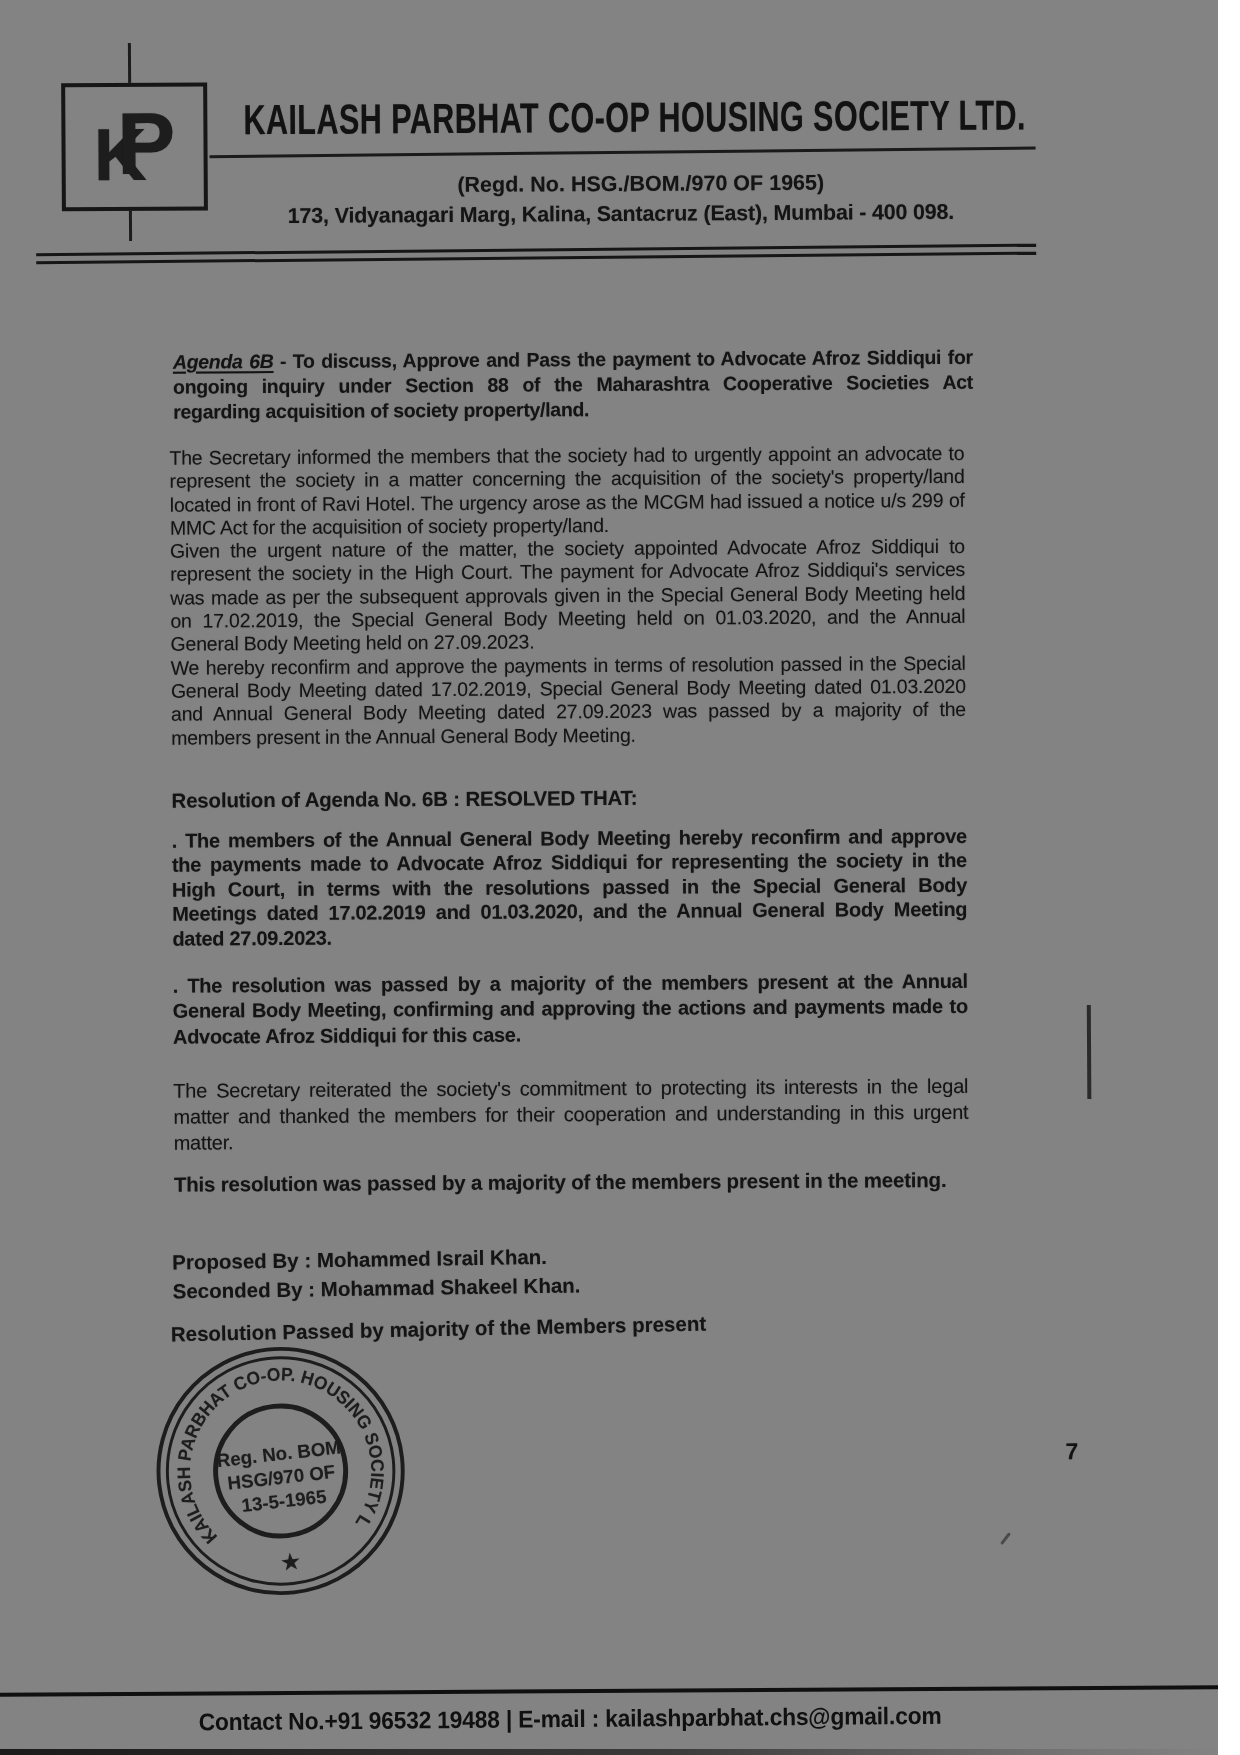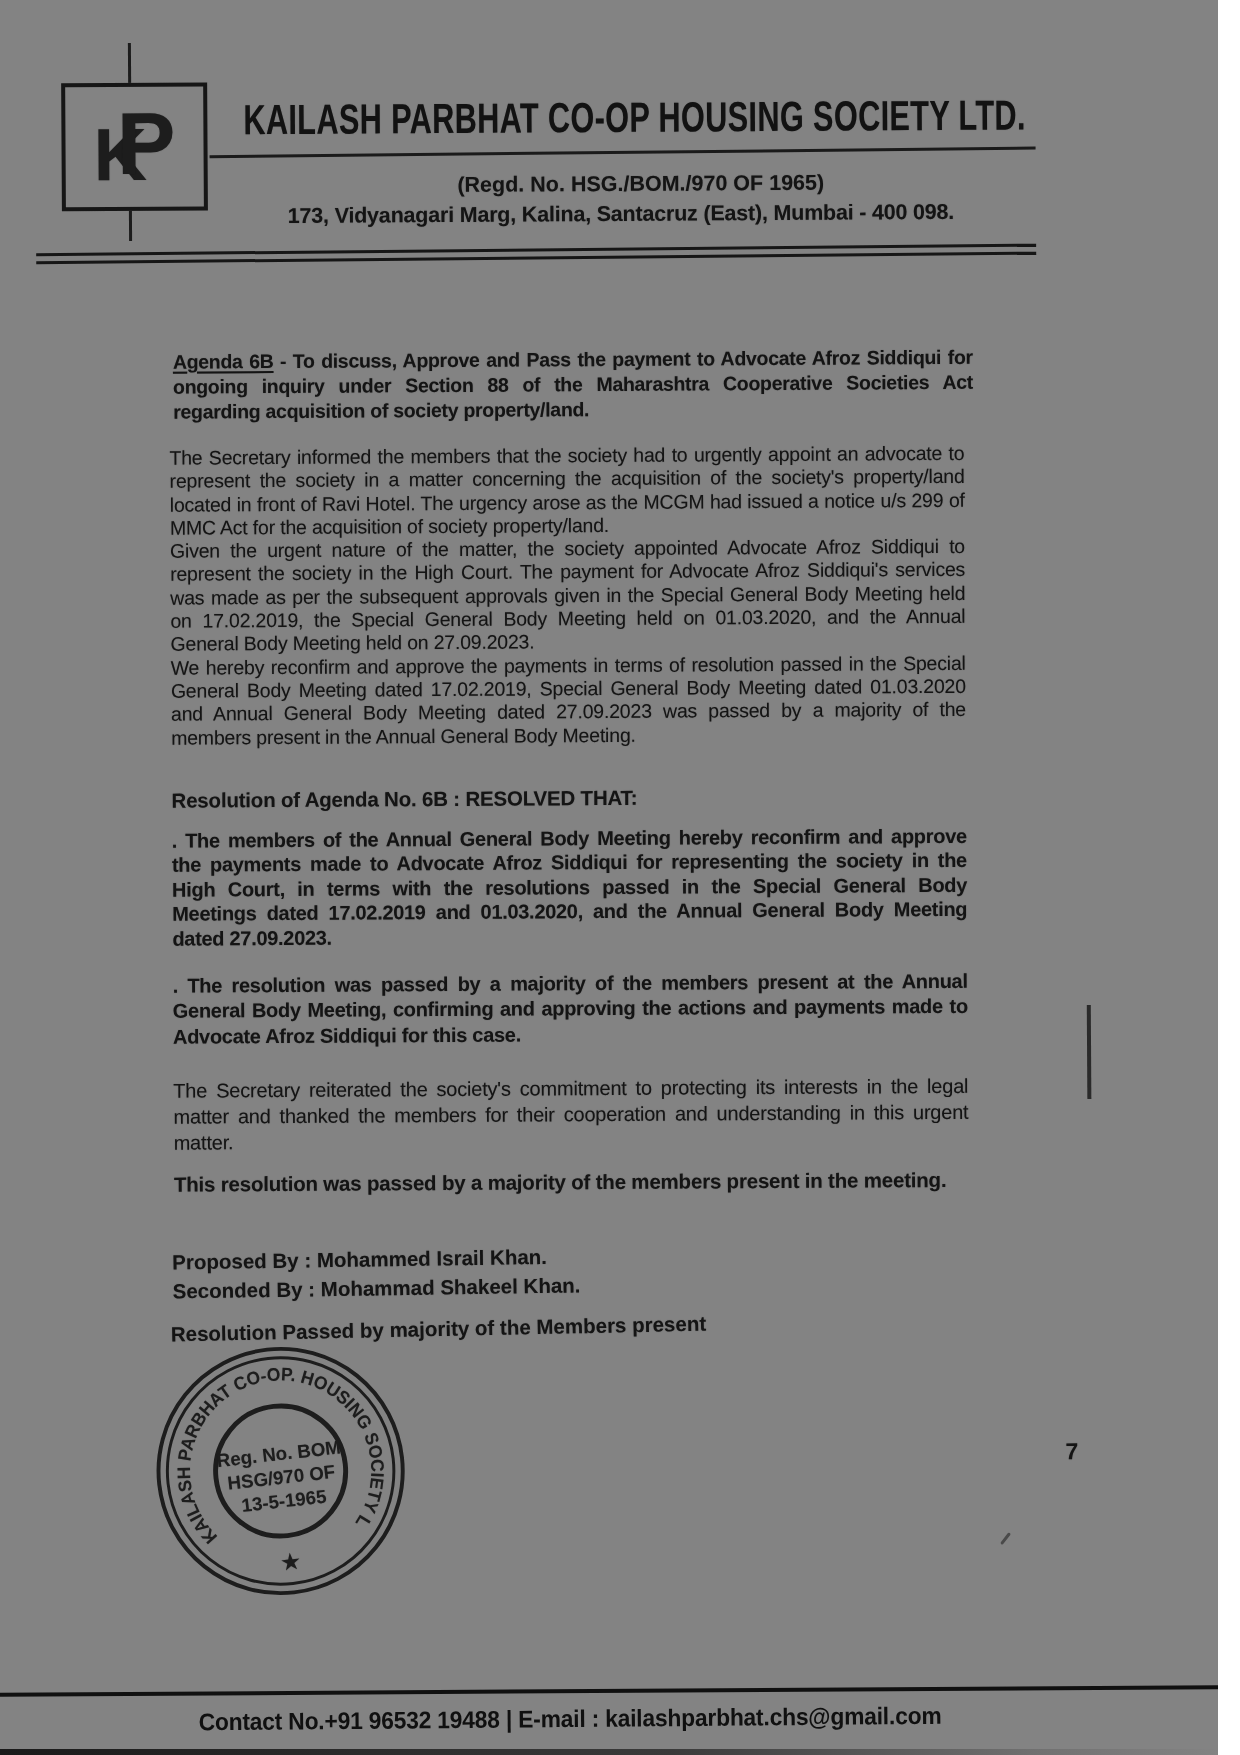--- a/index.html
+++ b/index.html
@@ -22,21 +22,21 @@
   .title{left:248px;top:94px;font-size:42px;font-weight:bold;white-space:nowrap;
          transform:scaleX(0.73);transform-origin:left top;letter-spacing:0.5px;color:#121212;}
   .title-rule{left:214px;top:151px;width:826px;height:3px;background:#1a1a1a;transform:rotate(-0.25deg);}
   .regd{left:250px;top:172px;width:790px;text-align:center;font-size:21.5px;font-weight:bold;}
   .addr{left:210px;top:202px;width:830px;text-align:center;font-size:21.5px;font-weight:bold;letter-spacing:-0.2px;}
   .double-rule{left:40px;top:248px;width:1000px;height:5px;border-top:3px solid #161616;
                border-bottom:3px solid #161616;transform:rotate(-0.2deg);}
   
   .agenda{left:176px;top:347px;width:800px;font-size:19.5px;line-height:25px;font-weight:bold;
           text-align:justify;letter-spacing:-0.3px;}
-  .agenda .u{text-decoration:underline;text-underline-offset:3px;text-decoration-thickness:2px;}
+  .agenda .u{text-decoration:underline;text-underline-offset:3px;text-decoration-thickness:2px;font-style:italic;}
   .block1{left:172px;top:444px;width:795px;font-size:19.5px;line-height:23.3px;text-align:justify;letter-spacing:-0.2px;}
   .res-head{left:172px;top:786px;font-size:20.5px;font-weight:bold;letter-spacing:-0.2px;}
   .bullet1{left:172px;top:826px;width:795px;font-size:20px;line-height:24.4px;font-weight:bold;
            text-align:justify;letter-spacing:-0.3px;}
   .bullet2{left:172px;top:971px;width:795px;font-size:20px;line-height:25.3px;font-weight:bold;
            text-align:justify;letter-spacing:-0.3px;}
   .closing{left:172px;top:1075px;width:795px;font-size:20px;line-height:26px;text-align:justify;letter-spacing:-0.2px;}
   .passed-para{left:172px;top:1166px;width:795px;font-size:20.5px;line-height:31px;font-weight:bold;
                text-align:justify;letter-spacing:-0.2px;}
   .proposed{left:170px;top:1243px;font-size:20.5px;line-height:29px;font-weight:bold;transform:rotate(-0.5deg);}

